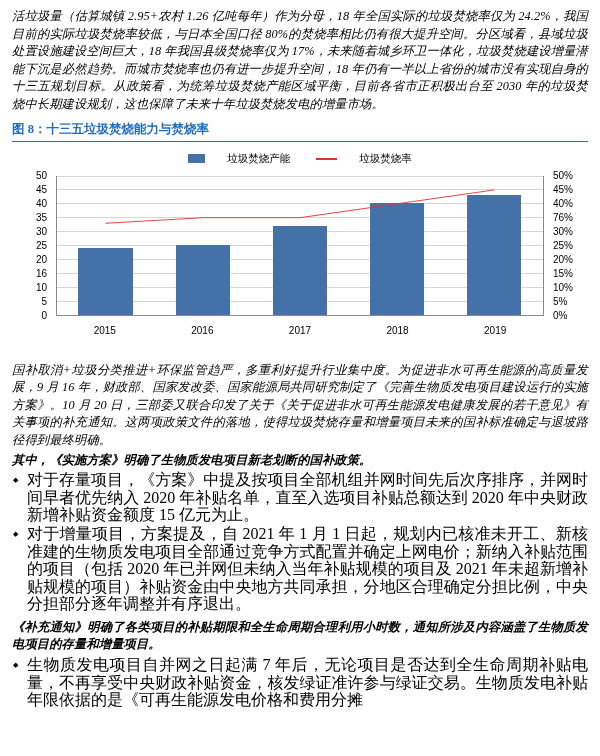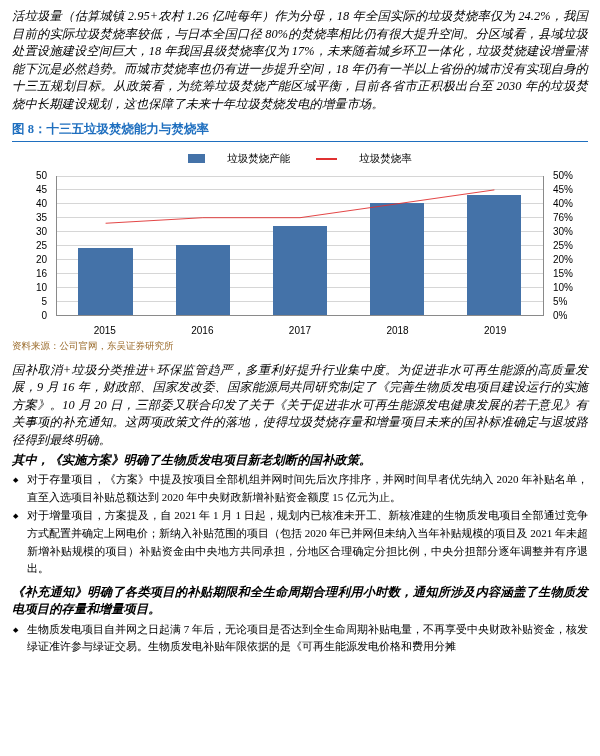--- a/index.html
+++ b/index.html
@@ -146,21 +146,21 @@
     margin-top: 2px;
     font-family: "Liberation Sans", sans-serif;
   }
 
   
   .bold { font-weight: bold; }
   .bullet-list { margin: 2px 0 0 0; padding: 0; list-style: none; }
   .bullet-list li {
     position: relative;
     padding-left: 15px;
-    font-size: 11px;
+    font-size: 16px;
     line-height: 17.6px;
     text-align: justify;
     margin-bottom: 1px;
   }
   .bullet-list li:before {
     content: "\25C6";
     position: absolute;
     left: 1px;
     top: 0;
     font-size: 7px;
@@ -259,21 +259,20 @@
 
       <div class="x-labels">
         <span>2015</span>
         <span>2016</span>
         <span>2017</span>
         <span>2018</span>
         <span>2019</span>
       </div>
     </div>
 
-    <div class="src-note">资料来源：公司官网，东吴证券研究所</div>
   </div>
 
   <p class="para">国补取消+垃圾分类推进+环保监管趋严，多重利好提升行业集中度。为促进非水可再生能源的高质量发展，9 月 16 年，财政部、国家发改委、国家能源局共同研究制定了《完善生物质发电项目建设运行的实施方案》。10 月 20 日，三部委又联合印发了关于《关于促进非水可再生能源发电健康发展的若干意见》有关事项的补充通知。这两项政策文件的落地，使得垃圾焚烧存量和增量项目未来的国补标准确定与退坡路径得到最终明确。</p>
   <p class="para bold">其中，《实施方案》明确了生物质发电项目新老划断的国补政策。</p>
 
   <ul class="bullet-list">
     <li>对于存量项目，《方案》中提及按项目全部机组并网时间先后次序排序，并网时间早者优先纳入 2020 年补贴名单，直至入选项目补贴总额达到 2020 年中央财政新增补贴资金额度 15 亿元为止。</li>
     <li>对于增量项目，方案提及，自 2021 年 1 月 1 日起，规划内已核准未开工、新核准建的生物质发电项目全部通过竞争方式配置并确定上网电价；新纳入补贴范围的项目（包括 2020 年已并网但未纳入当年补贴规模的项目及 2021 年未超新增补贴规模的项目）补贴资金由中央地方共同承担，分地区合理确定分担比例，中央分担部分逐年调整并有序退出。</li>
   </ul>
 

